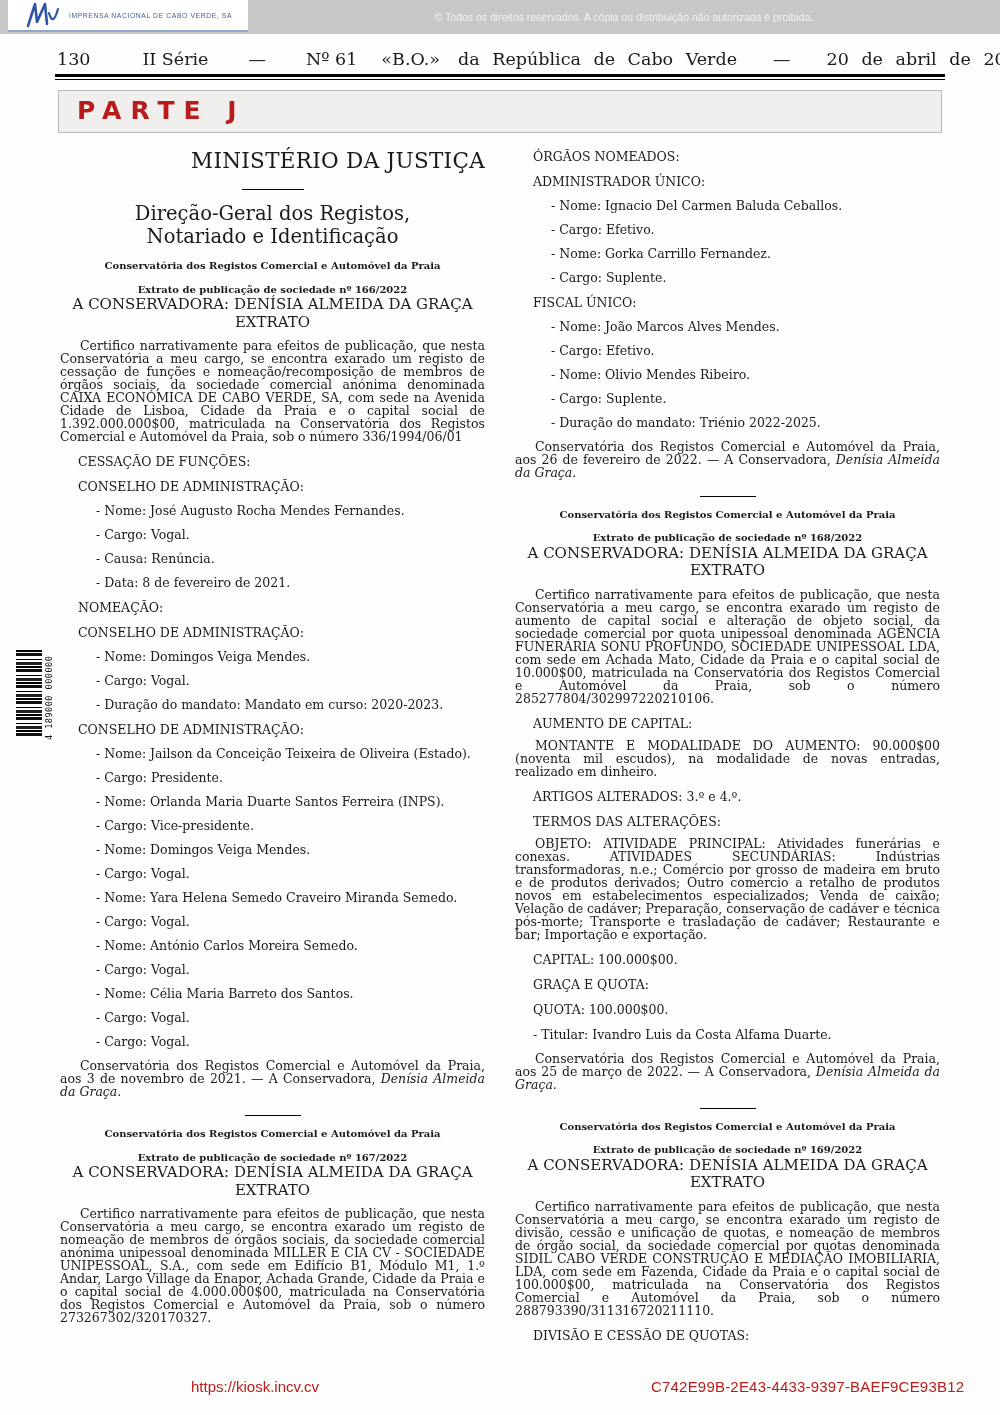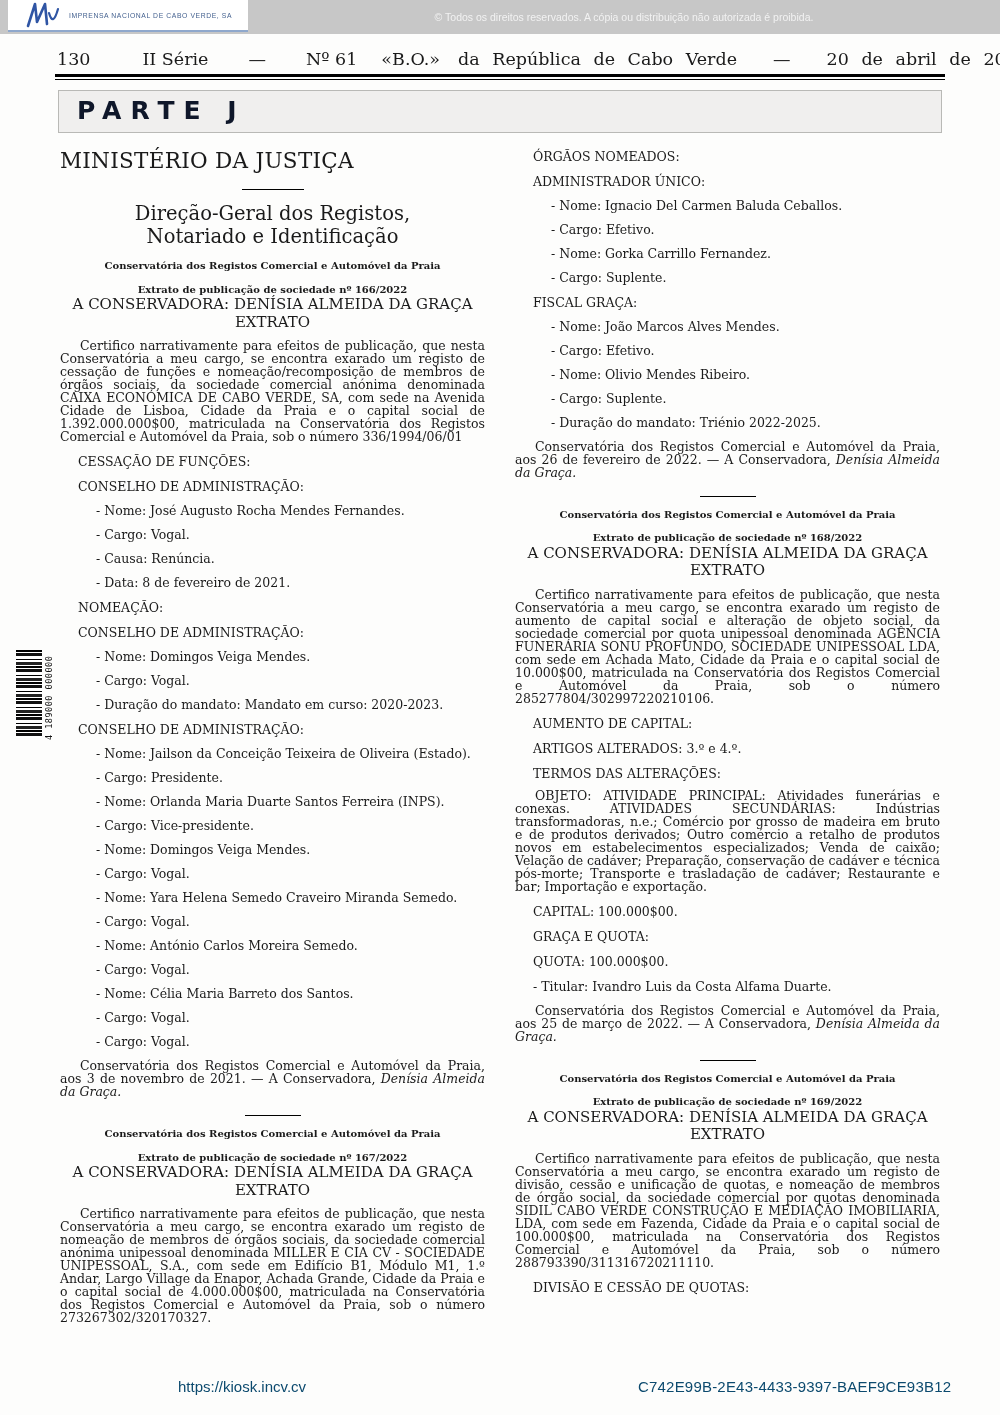--- a/index.html
+++ b/index.html
@@ -52,29 +52,29 @@
   .header-rules::after { content: ""; display: block; margin-top: 2px; border-top: 1px solid #000; }
 
   
   .parte-box {
     margin: 10px 58px 0;
     background: #f0efee; border: 1px solid #b9b9b6;
     padding: 5px 18px 7px;
   }
   .parte-label {
     font-family: "DejaVu Sans", sans-serif; font-weight: bold;
-    font-size: 25px; letter-spacing: 9px; color: #0f172a;
+    font-size: 25px; letter-spacing: 9px; color: #b91c1c;
   }
 
   
   .columns { display: flex; gap: 30px; margin: 17px 60px 0; }
   .col { flex: 1; min-width: 0; font-size: 12.5px; line-height: 1.04; }
   .col > :first-child { margin-top: 0; }
 
-  .ministry   { text-align: left; font-size: 21.5px; margin-top: 2px; letter-spacing: 0.3px; }
+  .ministry   { text-align: right; font-size: 21.5px; margin-top: 2px; letter-spacing: 0.3px; }
   .short-rule { width: 62px; border-top: 1.5px solid #000; margin: 17px auto 13px; }
   .dg-heading { text-align: center; font-size: 19.5px; line-height: 1.15; max-width: 300px; margin: 4px auto 0; }
   .h-bold     { text-align: center; font-weight: bold; font-size: 10px; margin-top: 13px; }
   .h-caps     { text-align: center; font-size: 15px; margin-top: 2px; }
   .para       { text-align: justify; text-indent: 20px; margin: 9px 0 0; }
   .label      { margin: 12px 0 0 18px; }
   .item       { margin: 11px 0 0; padding-left: 70px; text-indent: -34px; }
   .signoff    { margin-top: 11px; }
   .separator  { width: 56px; border-top: 1.5px solid #000; margin: 17px auto 0; }
 
@@ -88,22 +88,22 @@
   }
   .barcode-number {
     position: absolute; right: 0; top: 0; height: 92px;
     writing-mode: vertical-rl; transform: rotate(180deg);
     font-family: "DejaVu Sans Mono", monospace; font-size: 8.5px;
     letter-spacing: 0.5px; color: #111;
   }
 
   
   .footer {
-    position: absolute; left: 0; right: 0; top: 1378px; height: 24px;
-    font-family: "Liberation Sans", sans-serif; font-size: 15px; color: #0c4a6e;
+    position: absolute; left: 13px; right: 0; top: 1378px; height: 24px;
+    font-family: "Liberation Sans", sans-serif; font-size: 15px; color: #b91c1c;
   }
   .footer-url { position: absolute; left: 178px; }
   .footer-id  { position: absolute; left: 638px; letter-spacing: 0.2px; }
 </style>
 </head>
 <body>
 
 <div id="page">
 
   <header class="masthead">
@@ -176,34 +176,35 @@
         <div class="h-caps">EXTRATO</div>
         <p class="para">Certifico narrativamente para efeitos de publicação, que nesta Conservatória a meu cargo, se encontra exarado um registo de nomeação de membros de órgãos sociais, da sociedade comercial anónima unipessoal denominada MILLER E CIA CV - SOCIEDADE UNIPESSOAL, S.A., com sede em Edifício B1, Módulo M1, 1.º Andar, Largo Village da Enapor, Achada Grande, Cidade da Praia e o capital social de 4.000.000$00, matriculada na Conservatória dos Registos Comercial e Automóvel da Praia, sob o número 273267302/320170327.</p>
       </section>
     <section class="col" id="col-right">
         <div class="label">ÓRGÃOS NOMEADOS:</div>
         <div class="label">ADMINISTRADOR ÚNICO:</div>
         <div class="item">- Nome: Ignacio Del Carmen Baluda Ceballos.</div>
         <div class="item">- Cargo: Efetivo.</div>
         <div class="item">- Nome: Gorka Carrillo Fernandez.</div>
         <div class="item">- Cargo: Suplente.</div>
-        <div class="label">FISCAL GRAÇA:</div>
+        <div class="label">FISCAL ÚNICO:</div>
         <div class="item">- Nome: João Marcos Alves Mendes.</div>
         <div class="item">- Cargo: Efetivo.</div>
         <div class="item">- Nome: Olivio Mendes Ribeiro.</div>
         <div class="item">- Cargo: Suplente.</div>
         <div class="item">- Duração do mandato: Triénio 2022-2025.</div>
         <p class="para signoff"><span>Conservatória dos Registos Comercial e Automóvel da Praia, aos 26 de fevereiro de 2022. — A Conservadora, </span><i>Denísia Almeida da Graça.</i></p>
         <div class="separator"></div>
         <div class="h-bold">Conservatória dos Registos Comercial e Automóvel da Praia</div>
         <div class="h-bold">Extrato de publicação de sociedade nº 168/2022</div>
         <div class="h-caps">A CONSERVADORA: DENÍSIA ALMEIDA DA GRAÇA</div>
         <div class="h-caps">EXTRATO</div>
         <p class="para">Certifico narrativamente para efeitos de publicação, que nesta Conservatória a meu cargo, se encontra exarado um registo de aumento de capital social e alteração de objeto social, da sociedade comercial por quota unipessoal denominada AGÊNCIA FUNERÁRIA SONU PROFUNDO, SOCIEDADE UNIPESSOAL LDA, com sede em Achada Mato, Cidade da Praia e o capital social de 10.000$00, matriculada na Conservatória dos Registos Comercial e Automóvel da Praia, sob o número 285277804/302997220210106.</p>
         <div class="label">AUMENTO DE CAPITAL:</div>
+        <p class="para">MONTANTE E MODALIDADE DO AUMENTO: 90.000$00 (noventa mil escudos), na modalidade de novas entradas, realizado em dinheiro.</p>
         <div class="label">ARTIGOS ALTERADOS: 3.º e 4.º.</div>
         <div class="label">TERMOS DAS ALTERAÇÕES:</div>
         <p class="para">OBJETO: ATIVIDADE PRINCIPAL: Atividades funerárias e conexas. ATIVIDADES SECUNDÁRIAS: Indústrias transformadoras, n.e.; Comércio por grosso de madeira em bruto e de produtos derivados; Outro comércio a retalho de produtos novos em estabelecimentos especializados; Venda de caixão; Velação de cadáver; Preparação, conservação de cadáver e técnica pós-morte; Transporte e trasladação de cadáver; Restaurante e bar; Importação e exportação.</p>
         <div class="label">CAPITAL: 100.000$00.</div>
         <div class="label">GRAÇA E QUOTA:</div>
         <div class="label">QUOTA: 100.000$00.</div>
         <div class="label">- Titular: Ivandro Luis da Costa Alfama Duarte.</div>
         <p class="para signoff"><span>Conservatória dos Registos Comercial e Automóvel da Praia, aos 25 de março de 2022. — A Conservadora, </span><i>Denísia Almeida da Graça.</i></p>
         <div class="separator"></div>
         <div class="h-bold">Conservatória dos Registos Comercial e Automóvel da Praia</div>

